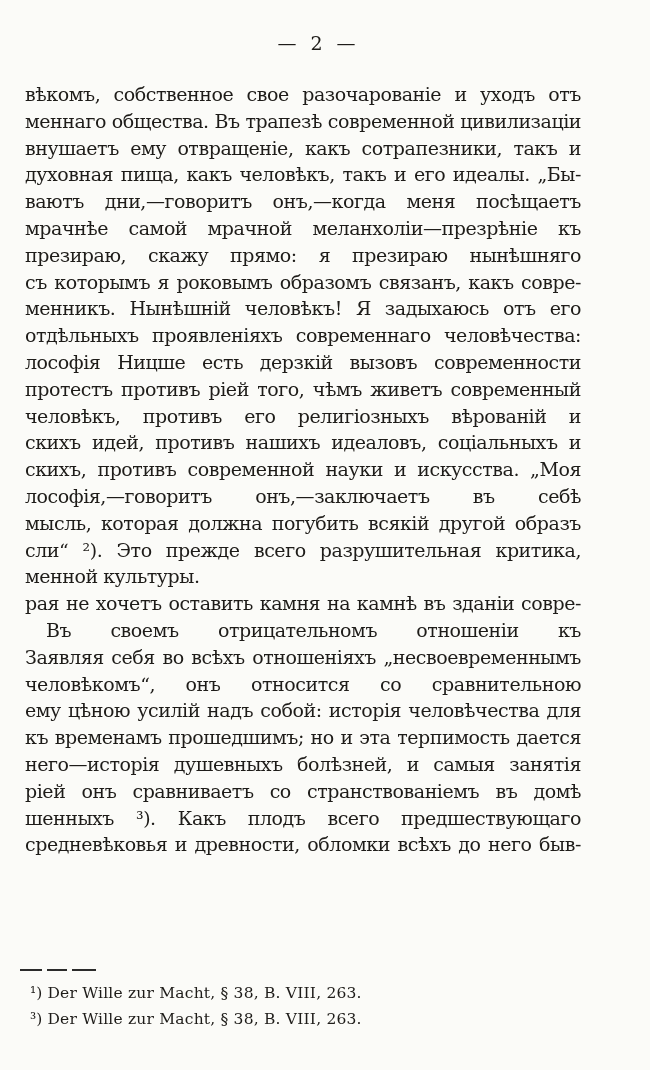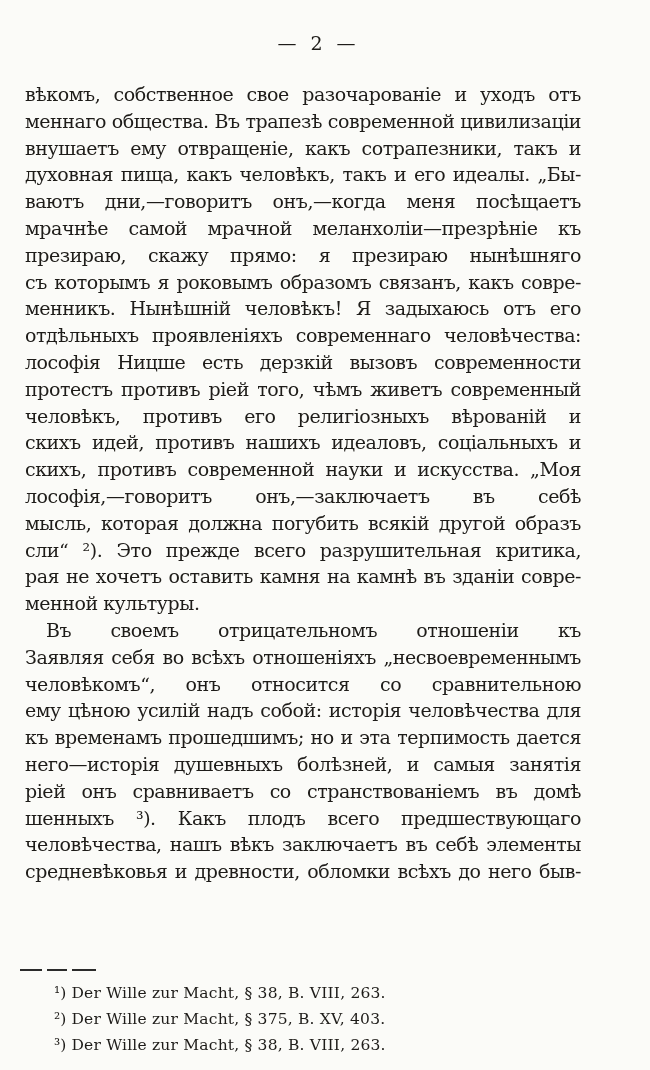--- a/index.html
+++ b/index.html
@@ -41,21 +41,21 @@
     top: 969px; left: 20px;
     width: 76px; height: 2px;
     background: linear-gradient(to right,
       #2b2b2b 0 22px, transparent 22px 27px,
       #2b2b2b 27px 47px, transparent 47px 52px,
       #2b2b2b 52px 76px);
   }
 
   .footnotes {
     position: absolute;
-    top: 981px; left: 54px; width: 560px;
+    top: 981px; left: 30px; width: 560px;
     font-size: 15.5px;
     line-height: 25.8px;
     letter-spacing: 0.2px;
   }
   .footnote { white-space: nowrap; }
   .fn-marker { letter-spacing: 0; }
 </style>
 </head>
 <body>
 
@@ -74,34 +74,32 @@
       <div class="line">менникъ. Нынѣшній человѣкъ! Я задыхаюсь отъ его нечис-</div>
       <div class="line">отдѣльныхъ проявленіяхъ современнаго человѣчества: фи-</div>
       <div class="line">лософія Ницше есть дерзкій вызовъ современности вообще,</div>
       <div class="line">протестъ противъ ріей того, чѣмъ живетъ современный</div>
       <div class="line">человѣкъ, противъ его религіозныхъ вѣрованій и философ-</div>
       <div class="line">скихъ идей, противъ нашихъ идеаловъ, соціальныхъ и этиче-</div>
       <div class="line">скихъ, противъ современной науки и искусства. „Моя фи-</div>
       <div class="line">лософія,—говоритъ онъ,—заключаетъ въ себѣ побѣдоносную</div>
       <div class="line">мысль, которая должна погубить всякій другой образъ мы-</div>
       <div class="line">сли“ ²). Это прежде всего разрушительная критика, кото-</div>
+      <div class="line short">менной культуры.</div>
       <div class="line">рая не хочетъ оставить камня на камнѣ въ зданіи совре-</div>
-      <div class="line short">менной культуры.</div>
       <div class="line indent">Въ своемъ отрицательномъ отношеніи къ дѣйствительно-</div>
       <div class="line">Заявляя себя во всѣхъ отношеніяхъ „несвоевременнымъ</div>
       <div class="line">человѣкомъ“, онъ относится со сравнительною терпимостью</div>
       <div class="line">ему цѣною усилій надъ собой: исторія человѣчества для</div>
       <div class="line">къ временамъ прошедшимъ; но и эта терпимость дается</div>
       <div class="line">него—исторія душевныхъ болѣзней, и самыя занятія исто-</div>
       <div class="line">ріей онъ сравниваетъ со странствованіемъ въ домѣ умали-</div>
       <div class="line">шенныхъ ³). Какъ плодъ всего предшествующаго развитія</div>
-      <div class="line">человѣчества, нашъ вѣкъ заключаетъ въ себѣ элементы</div>
       <div class="line">средневѣковья и древности, обломки всѣхъ до него быв-</div>
     </div>
 
   <div class="footnote-rule"></div>
 
   <div class="footnotes">
       <div class="footnote"><span class="fn-marker">¹)</span><span class="fn-text"> Der Wille zur Macht, § 38, B. VIII, 263.</span></div>
-      <div class="footnote"><span class="fn-marker">²)</span><span class="fn-text"> Der Wille zur Macht, § 375, B. XV, 403.</span></div>
       <div class="footnote"><span class="fn-marker">³)</span><span class="fn-text"> Der Wille zur Macht, § 38, B. VIII, 263.</span></div>
     </div>
 </div>
 
 </body></html>

